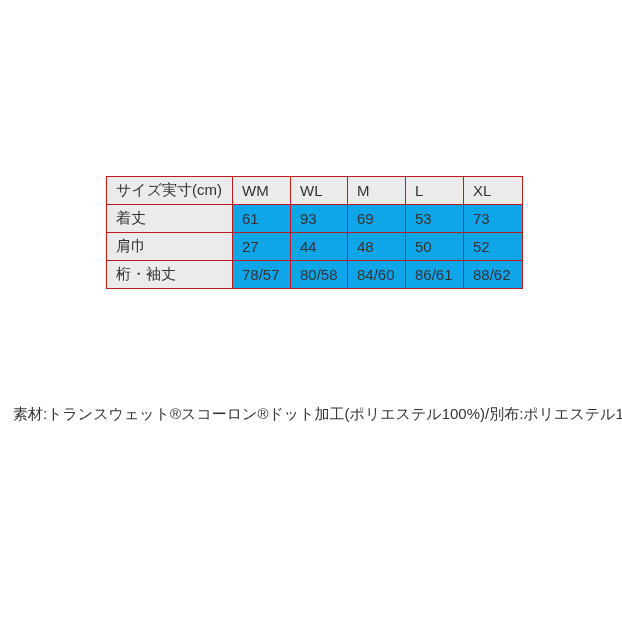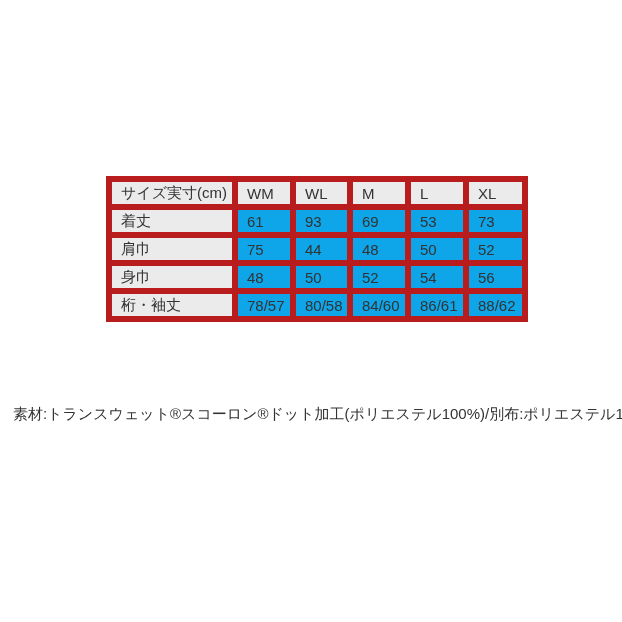--- a/index.html
+++ b/index.html
@@ -21,21 +21,21 @@
     position: absolute;
     left: 106px;
     top: 176px;
     border-collapse: collapse;
     table-layout: fixed;
     font-size: 15px;
     color: #333333;
   }
   table.size-chart th,
   table.size-chart td {
-    border: 6px solid #b91c1c;
+    border: 1px solid #b91c1c;
     box-sizing: border-box;
     height: 28px;
     padding: 0 4px 0 9px;
     text-align: left;
     vertical-align: middle;
     font-weight: normal;
     white-space: nowrap;
     overflow: hidden;
   }
   table.size-chart th {
@@ -90,33 +90,25 @@
       <tr>
         <th>着丈</th>
         <td>61</td>
         <td>93</td>
         <td>69</td>
         <td>53</td>
         <td>73</td>
       </tr>
       <tr>
         <th>肩巾</th>
-        <td>75</td>
+        <td>27</td>
         <td>44</td>
         <td>48</td>
         <td>50</td>
         <td>52</td>
-      </tr>
-      <tr>
-        <th>身巾</th>
-        <td>48</td>
-        <td>50</td>
-        <td>52</td>
-        <td>54</td>
-        <td>56</td>
       </tr>
       <tr>
         <th>桁・袖丈</th>
         <td>78/57</td>
         <td>80/58</td>
         <td>84/60</td>
         <td>86/61</td>
         <td>88/62</td>
       </tr>
     </tbody>

